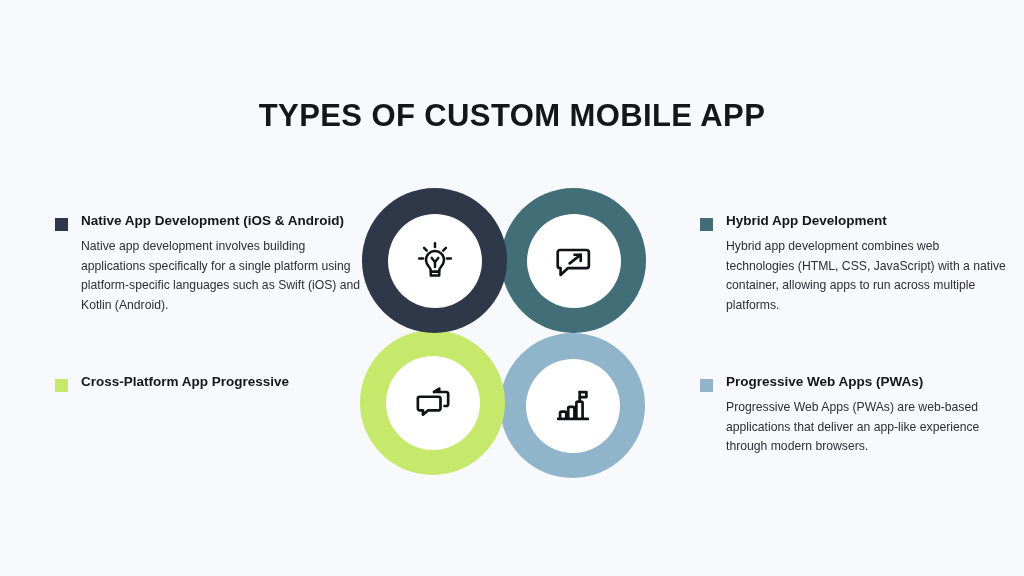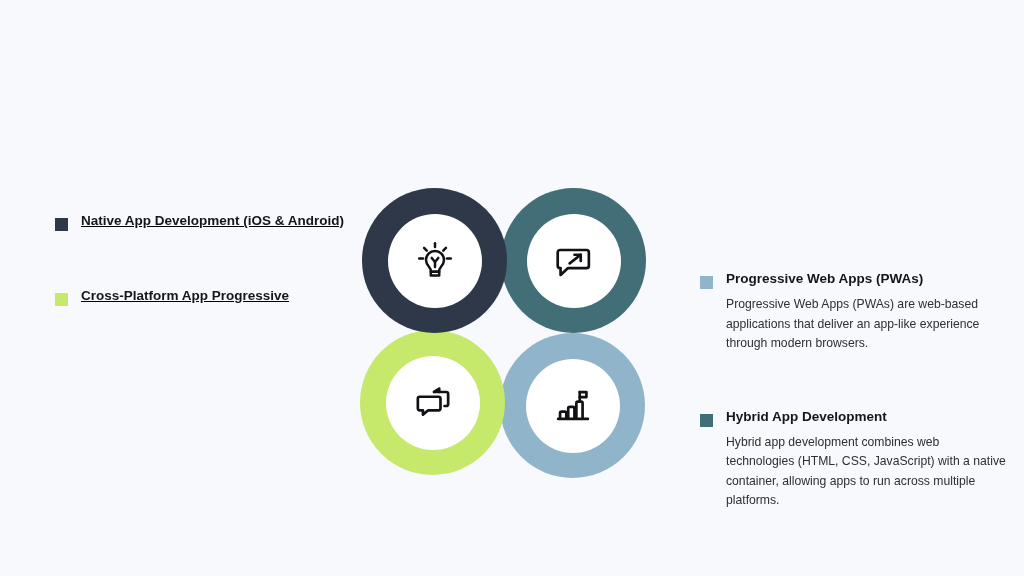--- a/index.html
+++ b/index.html
@@ -28,21 +28,21 @@
     letter-spacing: 0.4px;
     color: #15161A;
   }
   .title-line { display: block; }
 
   
   .col {
     position: absolute;
     width: 310px;
   }
-  .col-left  { left: 55px; text-decoration: underline; }
+  .col-left  { left: 55px; }
   .col-right { left: 700px; }
 
   .block { position: relative; }
   .block + .block { margin-top: 54px; }
 
   .bullet {
     position: absolute;
     left: 0;
     top: 6px;
     width: 13px;
@@ -94,48 +94,50 @@
     display: flex;
     align-items: center;
     justify-content: center;
   }
   .ring-inner svg { display: block; }
 </style>
 </head>
 <body>
 
 <h1 class="title">
+  <span class="title-line">TYPES OF CUSTOM MOBILE APP</span>
 </h1>
 
 <div class="col col-left" style="top: 212px;">
 
   <div class="block">
     <span class="bullet" style="background:#2E3848;"></span>
     <h2 class="heading">Native App Development (iOS &amp; Android)</h2>
+    <p class="body-text">Native app development involves building applications specifically for a single platform using platform-specific languages such as Swift (iOS) and Kotlin (Android).</p>
   </div>
 
   <div class="block" style="margin-top:58px;">
     <span class="bullet" style="background:#C6E86B;"></span>
     <h2 class="heading">Cross-Platform App Progressive</h2>
   </div>
 
 </div>
 
 <div class="col col-right" style="top: 212px;">
 
+  <div class="block">
+    <span class="bullet" style="background:#416E77;"></span>
+    <h2 class="heading">Hybrid App Development</h2>
+    <p class="body-text">Hybrid app development combines web technologies (HTML, CSS, JavaScript) with a native container, allowing apps to run across multiple platforms.</p>
+  </div>
+
   <div class="block" style="margin-top:58px;">
     <span class="bullet" style="background:#90B4C9;"></span>
     <h2 class="heading">Progressive Web Apps (PWAs)</h2>
     <p class="body-text">Progressive Web Apps (PWAs) are web-based applications that deliver an app-like experience through modern browsers.</p>
-  </div>
-
-  <div class="block">
-    <span class="bullet" style="background:#416E77;"></span>
-    <h2 class="heading">Hybrid App Development</h2>
-    <p class="body-text">Hybrid app development combines web technologies (HTML, CSS, JavaScript) with a native container, allowing apps to run across multiple platforms.</p>
   </div>
 
 </div>
 
 <div class="cluster">
 
   <div class="ring ring-nav">
     <div class="ring-inner">
       <span>
         <svg width="46" height="46" viewBox="0 0 48 48" fill="none" stroke="#111215" stroke-width="2.6" stroke-linecap="round" stroke-linejoin="round">

